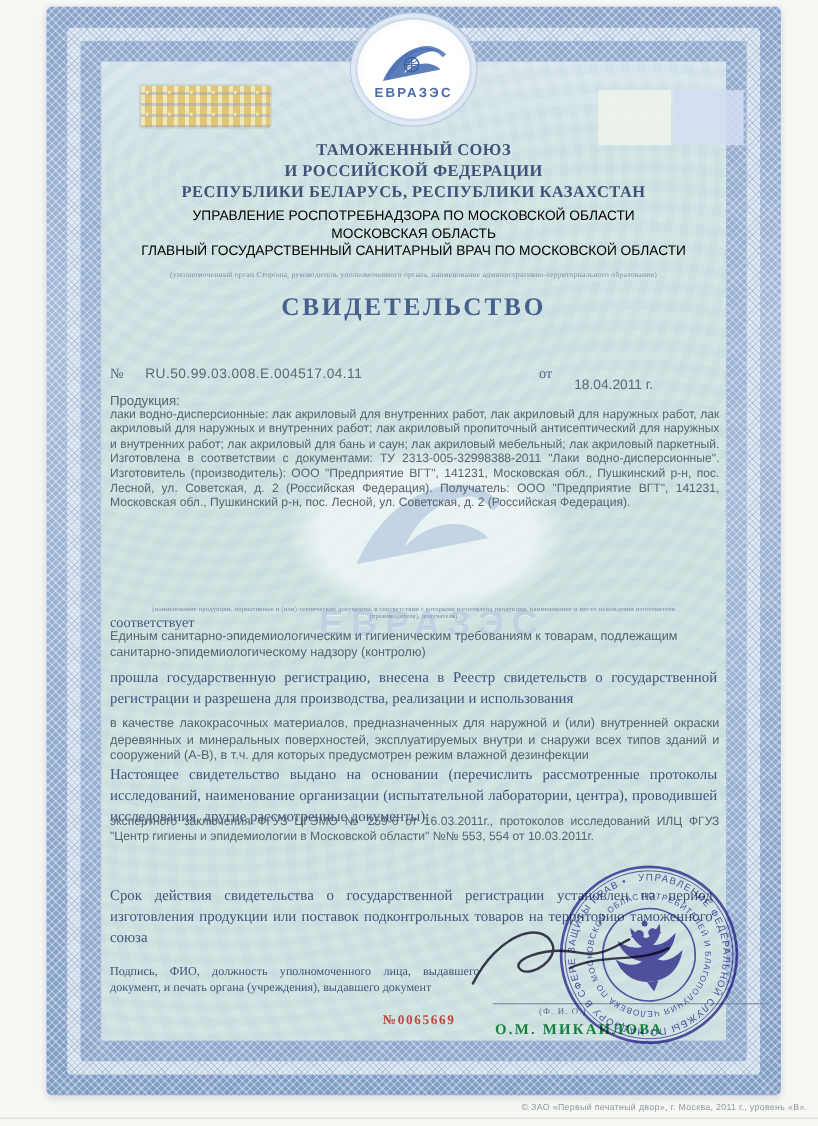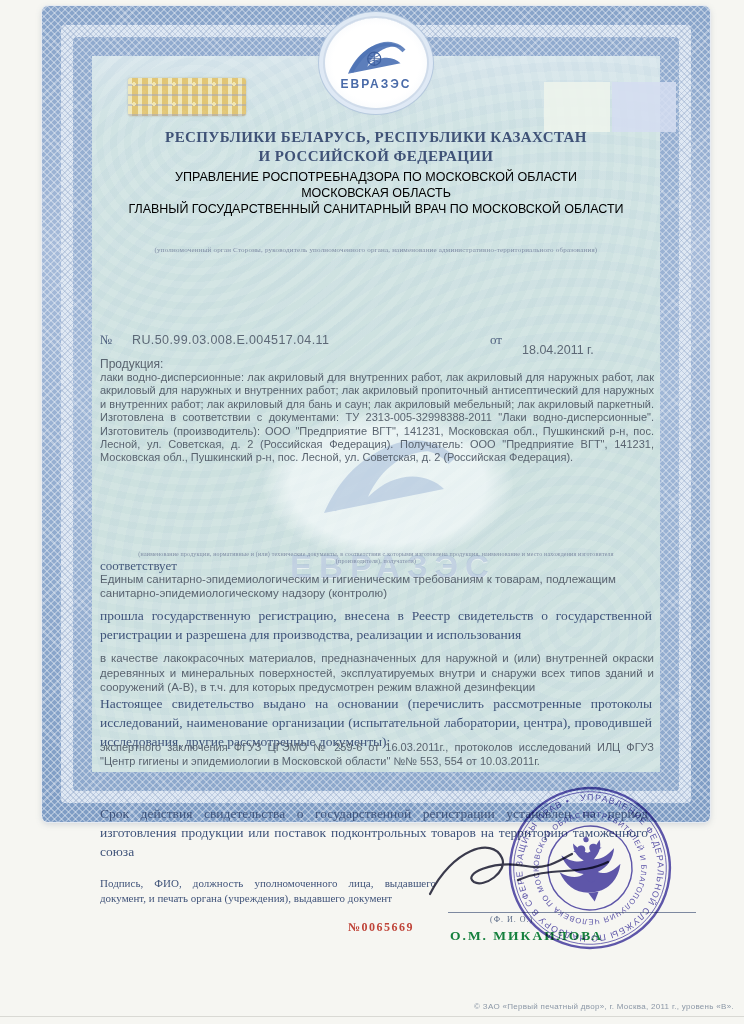--- a/index.html
+++ b/index.html
@@ -2,21 +2,21 @@
 <html><head>
 <meta charset="utf-8">
 <style>
   html,body{margin:0;padding:0;}
   body{
     width:744px;height:1024px;position:relative;overflow:hidden;
     background:#f6f6f2;
     font-family:"Liberation Serif", serif;
   }
   
-  .cert{position:absolute;left:42px;top:6px;width:668px;height:816px;}
+  .cert{position:absolute;left:42px;top:6px;width:668px;height:990px;}
   .band-a{position:absolute;inset:0;border-radius:6px;
     background:
       repeating-linear-gradient(45deg, rgba(255,255,255,.32) 0 1.5px, rgba(255,255,255,0) 1.5px 5px),
       repeating-linear-gradient(-45deg, rgba(255,255,255,.32) 0 1.5px, rgba(255,255,255,0) 1.5px 5px),
       linear-gradient(180deg,#87a3c9,#a5bad9 30%,#8ea9cd 70%,#7e9cc4);
     box-shadow:0 0 0 1px #e7ebf1, 0 2px 6px rgba(100,115,140,.25);}
   .band-b{position:absolute;inset:19px;border-radius:4px;
     background:
       repeating-linear-gradient(45deg, rgba(125,150,190,.30) 0 1px, transparent 1px 4px),
       repeating-linear-gradient(-45deg, rgba(125,150,190,.30) 0 1px, transparent 1px 4px),
@@ -133,28 +133,30 @@
         <path d="M12 42 C32 6 60 4 72 18" stroke="#7d9ccb" stroke-width="4.5" fill="none"></path>
       </svg>
       <div class="wm-label">ЕВРАЗЭС</div>
     </div>
 
     <div class="holo"></div>
     <div class="patch green"></div>
     <div class="patch lav"></div>
 
     <div class="hdr">
+      <div class="s">ТАМОЖЕННЫЙ СОЮЗ</div>
+      <div class="s">И РОССИЙСКОЙ ФЕДЕРАЦИИ</div>
       <div class="s">РЕСПУБЛИКИ БЕЛАРУСЬ, РЕСПУБЛИКИ КАЗАХСТАН</div>
-      <div class="s">И РОССИЙСКОЙ ФЕДЕРАЦИИ</div>
       <div class="g" style="margin-top:3px">УПРАВЛЕНИЕ РОСПОТРЕБНАДЗОРА ПО МОСКОВСКОЙ ОБЛАСТИ</div>
       <div class="g">МОСКОВСКАЯ ОБЛАСТЬ</div>
       <div class="g">ГЛАВНЫЙ ГОСУДАРСТВЕННЫЙ САНИТАРНЫЙ ВРАЧ ПО МОСКОВСКОЙ ОБЛАСТИ</div>
     </div>
     <div class="cap" style="top:190px">(уполномоченный орган Стороны, руководитель уполномоченного органа, наименование административно-территориального образования)</div>
 
+    <div class="title">СВИДЕТЕЛЬСТВО</div>
 
     <div class="numrow">
       <span class="no">№</span>
       <span class="num">RU.50.99.03.008.E.004517.04.11</span>
       <span class="ot">от</span>
       <span class="date">18.04.2011 г.</span>
     </div>
 
     <div class="sans prod-label">Продукция:</div>
     <div class="sans prod-text">лаки водно-дисперсионные: лак акриловый для внутренних работ, лак акриловый для наружных работ, лак акриловый для наружных и внутренних работ; лак акриловый пропиточный антисептический для наружных и внутренних работ; лак акриловый для бань и саун; лак акриловый мебельный; лак акриловый паркетный. Изготовлена в соответствии с документами: ТУ 2313-005-32998388-2011 "Лаки водно-дисперсионные". Изготовитель (производитель): ООО "Предприятие ВГТ", 141231, Московская обл., Пушкинский р-н, пос. Лесной, ул. Советская, д. 2 (Российская Федерация). Получатель: ООО "Предприятие ВГТ", 141231, Московская обл., Пушкинский р-н, пос. Лесной, ул. Советская, д. 2 (Российская Федерация).</div>

